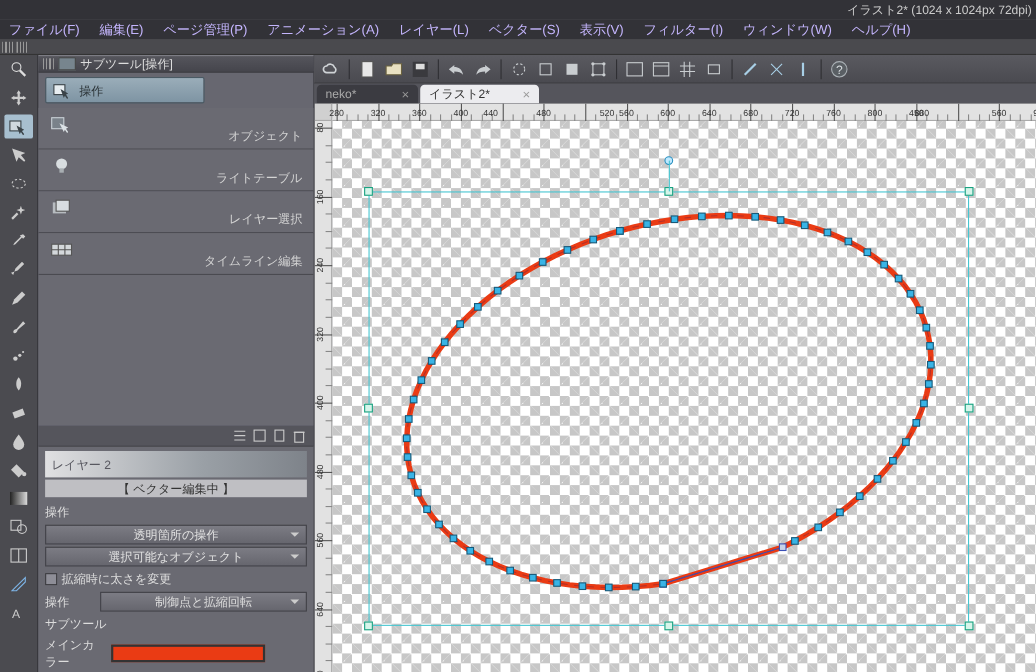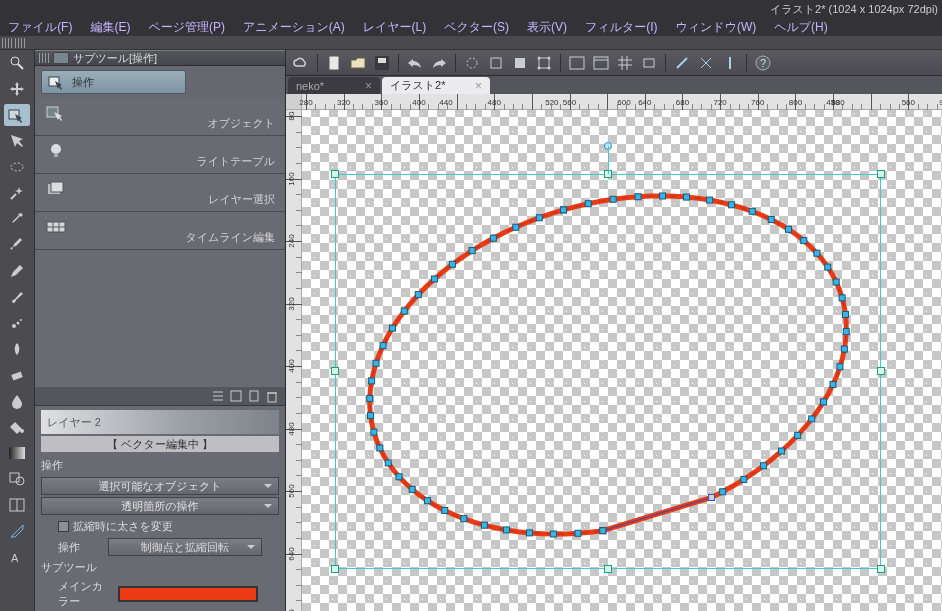--- a/index.html
+++ b/index.html
@@ -22,21 +22,21 @@
 .subitem .lbl { position: absolute; right: 10px; bottom: 4px; color: #d4d4d4; font-size: 11px; }
 .subitem .ic { width: 22px; height: 22px; display: flex; align-items: center; justify-content: center; }
 .filler { flex: 1; background: #6a6a72; }
 .bottombar { height: 18px; background: #55555c; display: flex; align-items: center; justify-content: flex-end; padding-right: 6px; gap: 4px; }
 .proppanel { background: #6a6a72; border-top: 1px solid #3a3a3e; }
 .layercap { height: 24px; background: linear-gradient(90deg,#e0e0e2,#9aa0a6 60%, #7e838a); margin: 4px 6px 0 6px; color: #585860; display: flex; align-items: center; padding-left: 6px; font-size: 10px; }
 .vecedit { height: 16px; background: #bfbfc3; margin: 2px 6px 4px 6px; color: #333; text-align: center; font-size: 10px; display: flex; align-items: center; justify-content: center; }
 .proplabel { color: #ddd; font-size: 11px; padding: 2px 6px; }
 .dropwide { height: 18px; background: linear-gradient(#7c7c84,#66666e); border: 1px solid #424248; margin: 2px 6px; color: #e2e2e2; font-size: 11px; display: flex; align-items: center; justify-content: center; position: relative; }
 .dropwide::after { content: ""; position: absolute; right: 6px; top: 6px; border: 4px solid transparent; border-top-color: #ccc; }
-.inline { display: flex; align-items: center; gap: 4px; padding: 2px 23px; color: #ddd; font-size: 11px; }
+.inline { display: flex; align-items: center; gap: 4px; padding: 2px 6px; color: #ddd; font-size: 11px; }
 .chk { width: 11px; height: 11px; border: 1px solid #3a3a3e; background: #8e8e97; }
 .smalldrop { flex: 1; height: 18px; background: linear-gradient(#7c7c84,#66666e); border: 1px solid #424248; position: relative; display: flex; align-items: center; justify-content: center; }
 .smalldrop::after { content: ""; position: absolute; right: 6px; top: 6px; border: 4px solid transparent; border-top-color: #ccc; }
 .colorbox { width: 140px; height: 16px; border: 2px solid #333; background: #ea3b14; }
 .canvasarea { flex: 1; background: #6b6b70; display: flex; flex-direction: column; }
 .toolbar { height: 26px; background: linear-gradient(#5a5a60,#4a4a50); border-bottom: 1px solid #2a2a2e; display: flex; align-items: center; padding-left: 4px; gap: 2px; }
 .tbtn { width: 22px; height: 20px; display: flex; align-items: center; justify-content: center; border-radius: 2px; }
 .tsep { width: 1px; height: 18px; background: #2f2f33; margin: 0 3px; }
 .tabbar { height: 18px; background: #55555c; display: flex; align-items: flex-end; }
 .tab { height: 17px; border-top-left-radius: 4px; border-top-right-radius: 4px; display: flex; align-items: center; padding: 0 8px; gap: 12px; font-size: 10px; margin-left: 2px; }
@@ -279,24 +279,24 @@
 
     <div class="proppanel">
       <div class="layercap">
           <span>レイヤー 2</span>
         </div>
       <div class="vecedit">
           <span>【 ベクター編集中 】</span>
         </div>
       <div class="proplabel">操作</div>
       <div class="dropwide">
+          <span>透明箇所の操作</span>
+        </div>
+      <div class="dropwide">
           <span>選択可能なオブジェクト</span>
-        </div>
-      <div class="dropwide">
-          <span>透明箇所の操作</span>
         </div>
       <div class="inline">
         <div class="chk"></div>
         <span>拡縮時に太さを変更</span>
       </div>
       <div class="inline">
         <span style="width:46px">操作</span>
         <div class="smalldrop">
             <span>制御点と拡縮回転</span>
           </div>
@@ -465,21 +465,21 @@
           <div class="ticklbl" style="left: 229.882px; margin-left: 20px;">520</div>
           <div class="minitick" style="left: 239.294px;"></div>
           <div class="minitick" style="left: 248.706px;"></div>
           <div class="minitick" style="left: 258.118px;"></div>
           <div class="tick" style="left: 267.529px;"></div>
           <div class="ticklbl" style="left: 267.529px;">560</div>
           <div class="minitick" style="left: 276.941px;"></div>
           <div class="minitick" style="left: 286.353px;"></div>
           <div class="minitick" style="left: 295.765px;"></div>
           <div class="tick" style="left: 305.176px;"></div>
-          <div class="ticklbl" style="left: 322px;">600</div>
+          <div class="ticklbl" style="left: 305px;">600</div>
           <div class="minitick" style="left: 314.588px;"></div>
           <div class="minitick" style="left: 324px;"></div>
           <div class="minitick" style="left: 333.412px;"></div>
           <div class="tick" style="left: 342.824px;"></div>
           <div class="ticklbl" style="left: 342.824px;">640</div>
           <div class="minitick" style="left: 352.235px;"></div>
           <div class="minitick" style="left: 361.647px;"></div>
           <div class="minitick" style="left: 371.059px;"></div>
           <div class="tick" style="left: 380.471px;"></div>
           <div class="ticklbl" style="left: 380.471px;">680</div>

